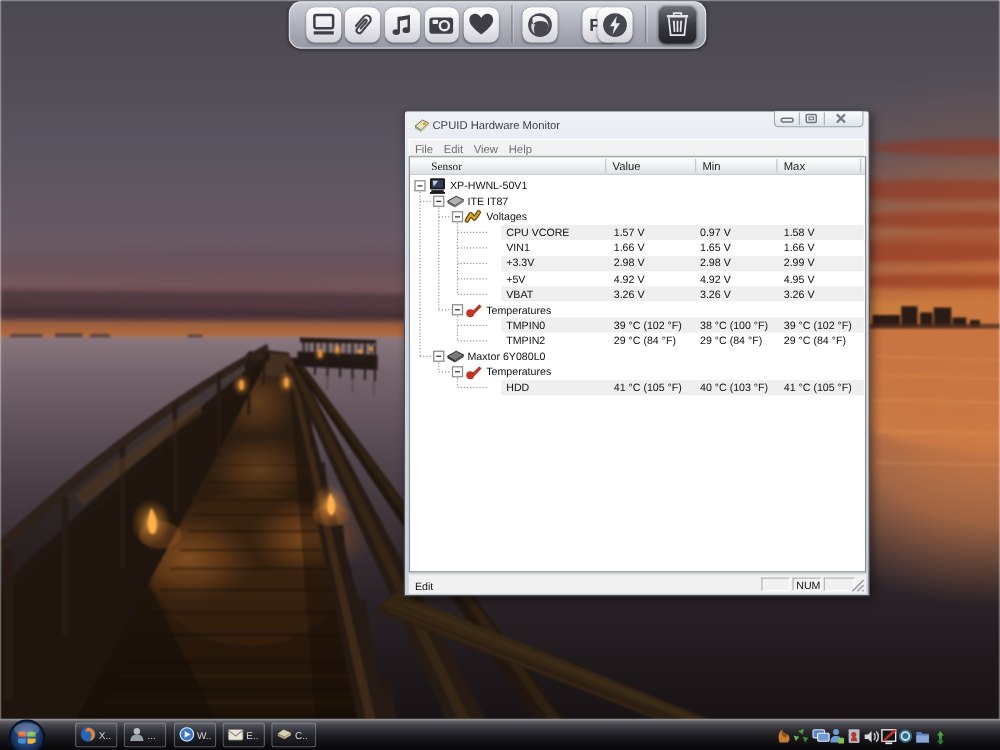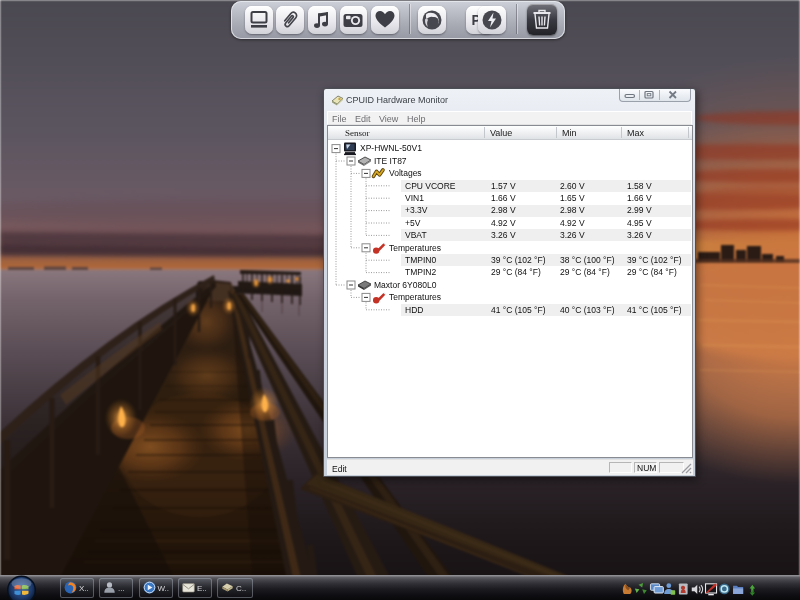--- a/index.html
+++ b/index.html
@@ -401,21 +401,21 @@
       <div class="ht" style="left:299px;">Max</div>
       <div class="hsep" style="left:360px;"></div>
     </div>
     <div id="rows">
         <div class="ct" style="left:32px;top:17.4px">XP-HWNL-50V1</div>
         <div class="ct" style="left:46px;top:29.8px">ITE IT87</div>
         <div class="ct" style="left:61px;top:42.2px">Voltages</div>
         <div class="band" style="top:53.8px"></div>
         <div class="ct" style="left:77px;top:54.6px">CPU VCORE</div>
         <div class="ct" style="left:163px;top:54.6px">1.57 V</div>
-        <div class="ct" style="left:232px;top:54.6px">2.60 V</div>
+        <div class="ct" style="left:232px;top:54.6px">0.97 V</div>
         <div class="ct" style="left:299px;top:54.6px">1.58 V</div>
         <div class="ct" style="left:77px;top:67.0px">VIN1</div>
         <div class="ct" style="left:163px;top:67.0px">1.66 V</div>
         <div class="ct" style="left:232px;top:67.0px">1.65 V</div>
         <div class="ct" style="left:299px;top:67.0px">1.66 V</div>
         <div class="band" style="top:78.6px"></div>
         <div class="ct" style="left:77px;top:79.4px">+3.3V</div>
         <div class="ct" style="left:163px;top:79.4px">2.98 V</div>
         <div class="ct" style="left:232px;top:79.4px">2.98 V</div>
         <div class="ct" style="left:299px;top:79.4px">2.99 V</div>

